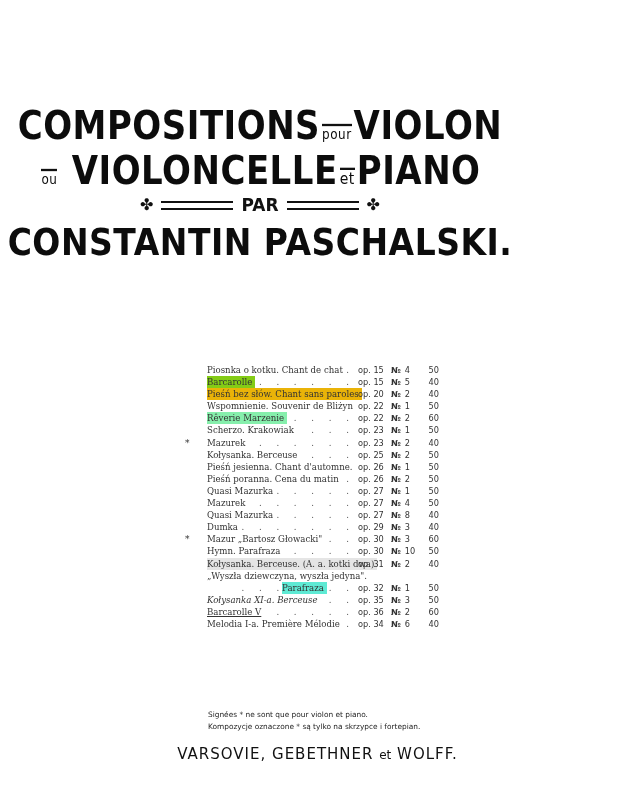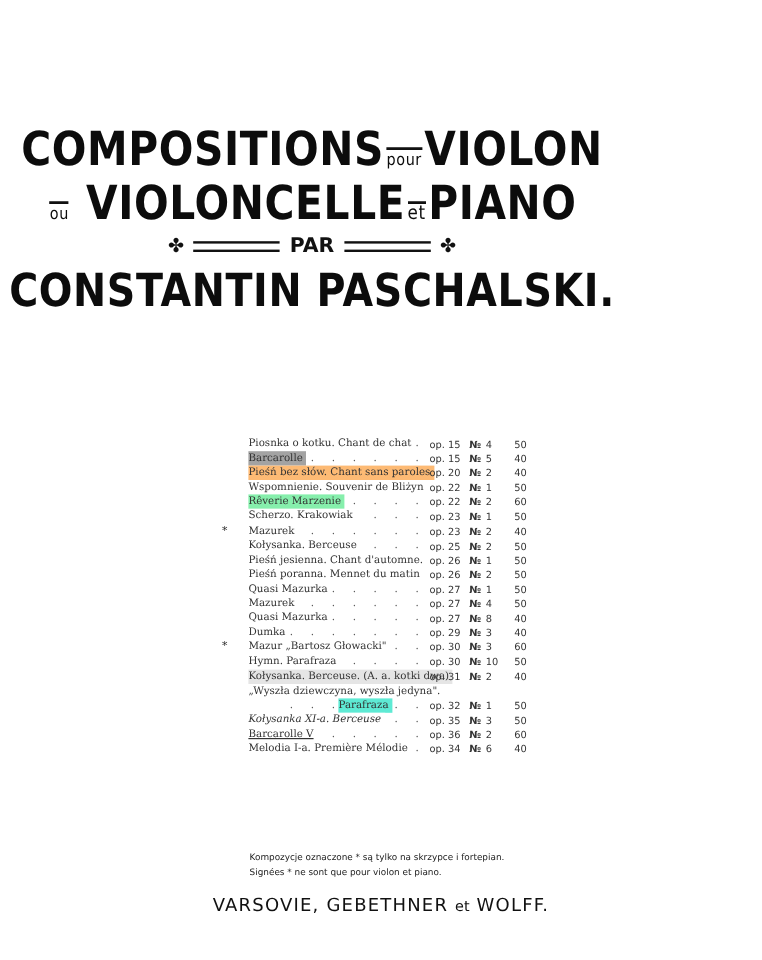--- a/index.html
+++ b/index.html
@@ -96,29 +96,29 @@
         <span class="star"></span>
         <span class="dots">. . . . . . .</span>
         <span class="title" style="background: rgb(255, 255, 255); padding-right: 3px;">Piosnka o kotku. Chant de chat</span>
         <span class="op">op. 15</span>
         <span class="no"><b>№</b><span>4</span></span>
         <span class="price">50</span>
       </div>
       <div class="row">
         <span class="star"></span>
         <span class="dots">. . . . . . .</span>
-        <span class="title" style="background: #a3a3a3; padding-right: 3px;">Barcarolle</span>
+        <span class="title" style="background: #84cc16; padding-right: 3px;">Barcarolle</span>
         <span class="op">op. 15</span>
         <span class="no"><b>№</b><span>5</span></span>
         <span class="price">40</span>
       </div>
       <div class="row">
         <span class="star"></span>
         <span class="dots">. . . . . . .</span>
-        <span class="title" style="background: #fdba74; padding-right: 3px;">Pieśń bez słów. Chant sans paroles</span>
+        <span class="title" style="background: #eab308; padding-right: 3px;">Pieśń bez słów. Chant sans paroles</span>
         <span class="op">op. 20</span>
         <span class="no"><b>№</b><span>2</span></span>
         <span class="price">40</span>
       </div>
       <div class="row">
         <span class="star"></span>
         <span class="dots">. . . . . . .</span>
         <span class="title" style="background: rgb(255, 255, 255); padding-right: 3px;">Wspomnienie. Souvenir de Bliżyn</span>
         <span class="op">op. 22</span>
         <span class="no"><b>№</b><span>1</span></span>
@@ -160,21 +160,21 @@
         <span class="star"></span>
         <span class="dots">. . . . . . .</span>
         <span class="title" style="background: rgb(255, 255, 255); padding-right: 3px;">Pieśń jesienna. Chant d'automne.</span>
         <span class="op">op. 26</span>
         <span class="no"><b>№</b><span>1</span></span>
         <span class="price">50</span>
       </div>
       <div class="row">
         <span class="star"></span>
         <span class="dots">. . . . . . .</span>
-        <span class="title" style="background: rgb(255, 255, 255); padding-right: 3px;">Pieśń poranna. Mennet du matin</span>
+        <span class="title" style="background: rgb(255, 255, 255); padding-right: 3px;">Pieśń poranna. Cena du matin</span>
         <span class="op">op. 26</span>
         <span class="no"><b>№</b><span>2</span></span>
         <span class="price">50</span>
       </div>
       <div class="row">
         <span class="star"></span>
         <span class="dots">. . . . . . .</span>
         <span class="title" style="background: rgb(255, 255, 255); padding-right: 3px;">Quasi Mazurka</span>
         <span class="op">op. 27</span>
         <span class="no"><b>№</b><span>1</span></span>
@@ -264,19 +264,19 @@
         <span class="dots">. . . . . . .</span>
         <span class="title" style="background: rgb(255, 255, 255); padding-right: 3px;">Melodia I-a. Première Mélodie</span>
         <span class="op">op. 34</span>
         <span class="no"><b>№</b><span>6</span></span>
         <span class="price">40</span>
       </div>
     </div>
 </div>
 
 <div id="footnote">
+  <div>Signées * ne sont que pour violon et piano.</div>
   <div>Kompozycje oznaczone * są tylko na skrzypce i fortepian.</div>
-  <div>Signées * ne sont que pour violon et piano.</div>
 </div>
 
 <div id="publisher">
   <span>VARSOVIE, GEBETHNER</span> <span class="et">et</span> <span>WOLFF.</span>
 </div>
 
 </body></html>

